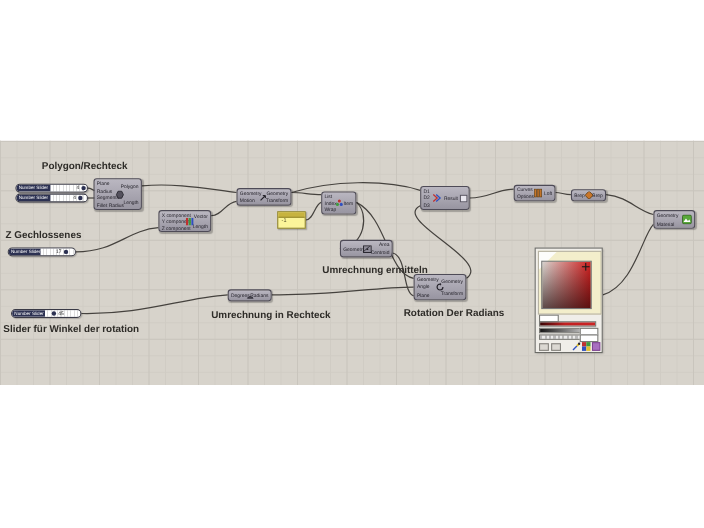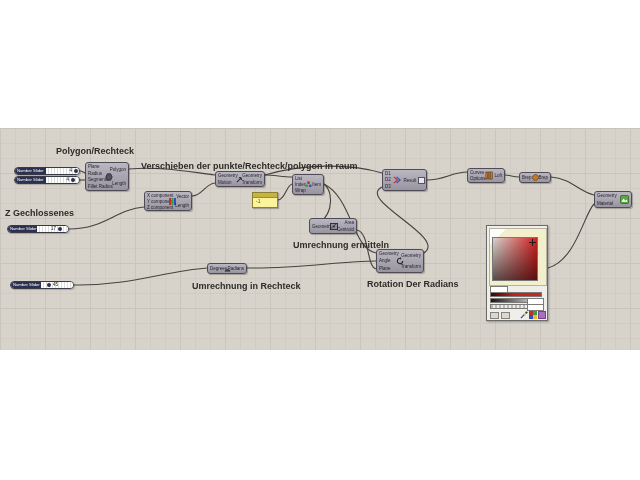--- a/index.html
+++ b/index.html
@@ -84,26 +84,26 @@
       <path d="M247,268 C300,269 340,261 376,261"></path>
       <path d="M74,285 C130,286 165,271 207,268"></path>
       <path d="M424,253 C448,237 356,200 382,187"></path>
       <path d="M427,180 C445,180 452,172 467,172"></path>
       <path d="M505,175 C510,175 513,177 519,177"></path>
       <path d="M551,177 C572,179 578,191 594,195"></path>
       <path d="M548,268 C576,260 584,214 594,204"></path>
     </g>
   </svg>
 
-  <div class="lbl" style="left:56px;top:146px">Polygon/Rechteck</div>
-  <div class="lbl" style="left:141px;top:161px">Verschieben der punkte/Rechteck/polygon in raum</div>
+  <div class="lbl" style="left:38px;top:146px">Polygon/Rechteck</div>
   <div class="lbl" style="left:5px;top:208px">Z Gechlossenes</div>
   <div class="lbl" style="left:293px;top:240px">Umrechnung ermitteln</div>
   <div class="lbl" style="left:192px;top:281px">Umrechnung in Rechteck</div>
   <div class="lbl" style="left:367px;top:279px">Rotation Der Radians</div>
+  <div class="lbl" style="left:3px;top:294px">Slider für Winkel der rotation</div>
 
   <div class="slider" style="left:14px;top:167px;width:66px">
     <span class="sl-name">Number Slider</span>
     <span class="sl-track">
       <span class="sl-val" style="right:7px">4</span>
       <span class="sl-knob" style="right:1px"></span>
     </span>
   </div>
   <div class="slider" style="left:14px;top:176px;width:66px">
     <span class="sl-name">Number Slider</span>

